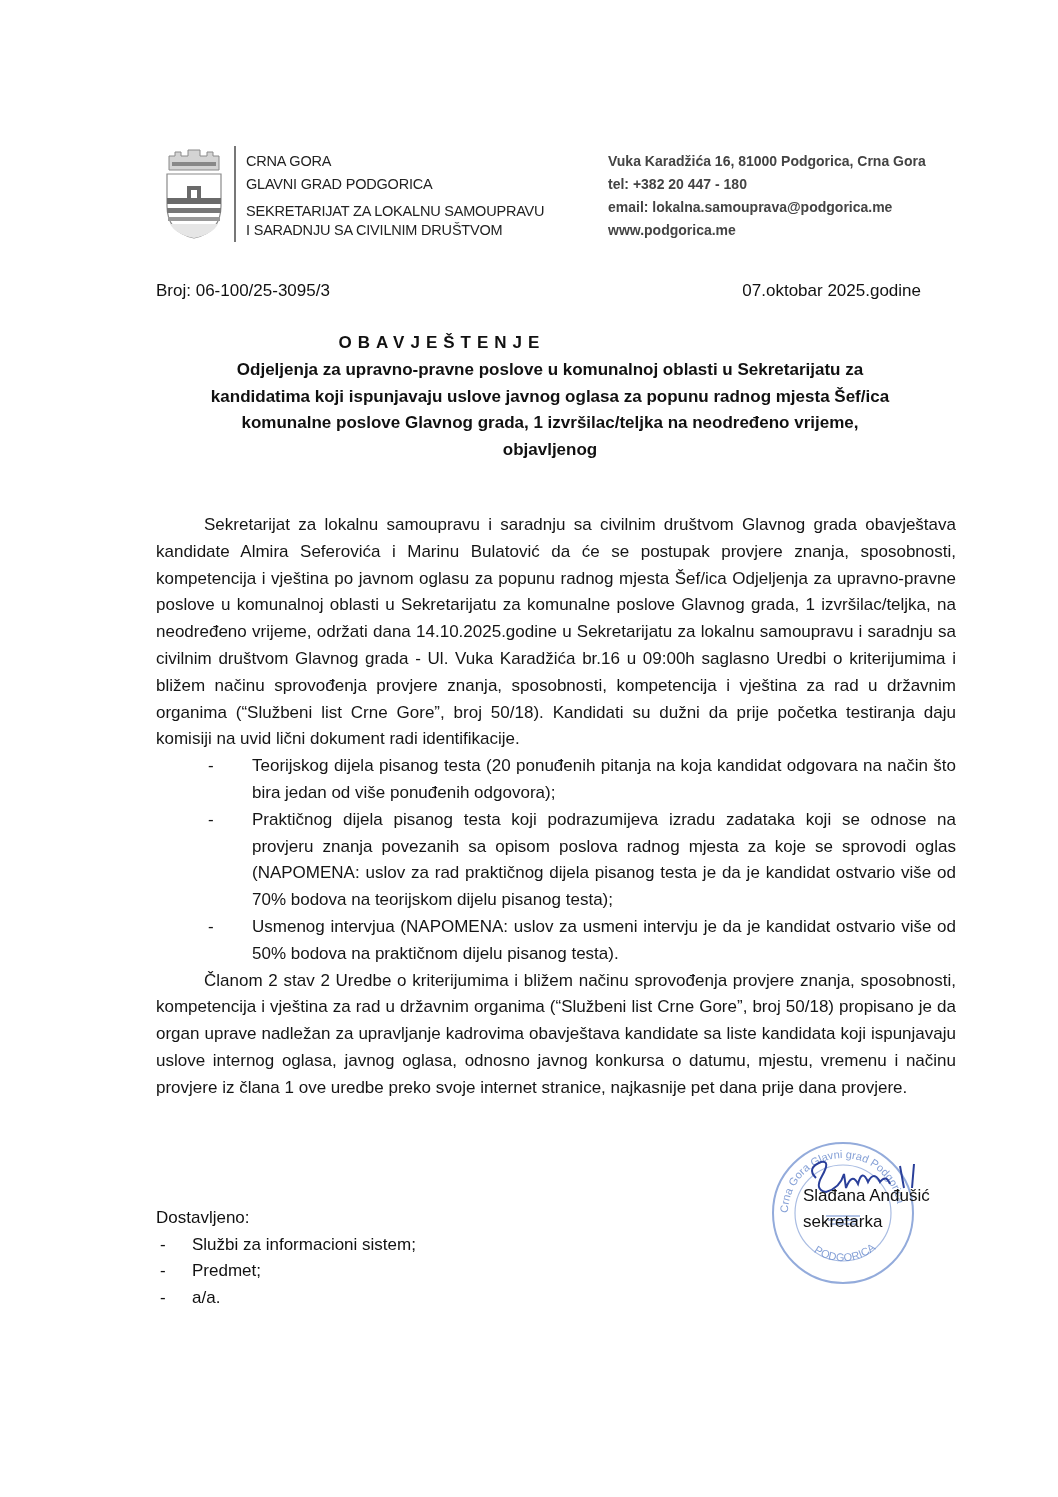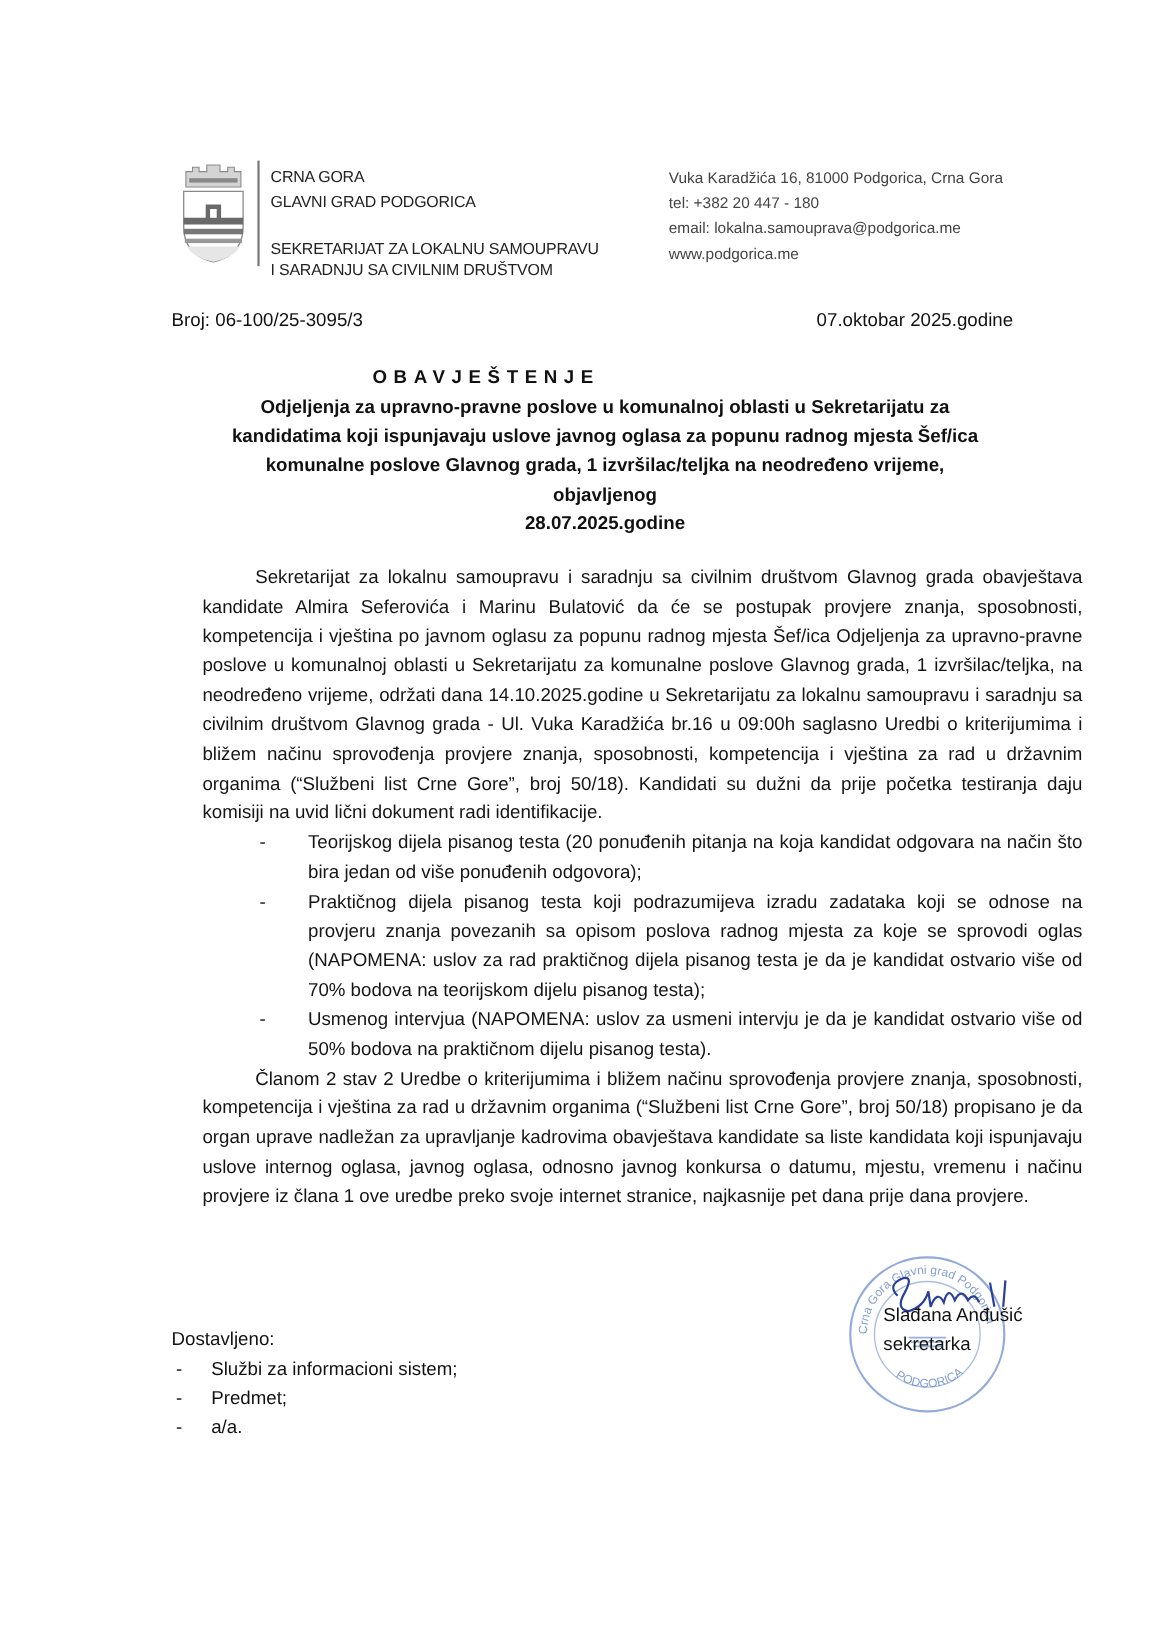--- a/index.html
+++ b/index.html
@@ -3,29 +3,29 @@
 <meta charset="utf-8">
 <style>
   html, body { margin: 0; padding: 0; background: #ffffff; }
   body { width: 1058px; height: 1497px; position: relative; overflow: hidden; color: #111; font-family: "Liberation Sans", sans-serif; }
   .abs { position: absolute; }
 
   
   .crest { left: 163px; top: 148px; width: 62px; height: 92px; }
   .vrule { left: 234px; top: 146px; width: 2px; height: 96px; background: #777; }
   .org { left: 246px; top: 150px; font-size: 14.5px; line-height: 23px; color: #222; letter-spacing: -0.2px; }
-  .contact { left: 608px; top: 150px; font-size: 14px; line-height: 23px; color: #444; }
+  .contact { left: 608px; top: 150px; font-size: 14px; line-height: 23px; color: #444; font-weight: bold; }
 
   .ref { left: 156px; top: 281px; font-size: 17px; color: #111; }
   .date { right: 137px; top: 281px; font-size: 17px; color: #111; }
 
   .title { left: 0; width: 884px; top: 333px; text-align: center; font-weight: bold; font-size: 17px; letter-spacing: 6px; }
   .subtitle { left: 160px; width: 780px; top: 357px; text-align: center; font-weight: bold; font-size: 17px; line-height: 26.5px; }
 
-  .body { left: 156px; width: 800px; font-size: 17px; line-height: 26.8px; text-align: justify; color: #151515; margin-left: 28px; }
+  .body { left: 156px; width: 800px; font-size: 17px; line-height: 26.8px; text-align: justify; color: #151515; }
   .p1 { top: 512px; }
   .indent { text-indent: 48px; }
   .li { position: relative; padding-left: 44px; }
   .li .dash { position: absolute; left: 0; top: 0; }
 
   .stamp { left: 768px; top: 1138px; width: 150px; height: 150px; }
   .signature { left: 796px; top: 1148px; width: 160px; height: 60px; }
   .signer { left: 803px; top: 1183px; font-size: 17px; line-height: 26px; text-align: left; }
 
   .dist { left: 156px; top: 1205px; font-size: 17px; line-height: 26.5px; }
@@ -46,40 +46,39 @@
     <rect x="28" y="42" width="6" height="8" fill="#ffffff"></rect>
     <rect x="4" y="60" width="54" height="5" fill="#777"></rect>
     <rect x="5" y="69" width="52" height="4" fill="#999"></rect>
     <path d="M7 76 L55 76 Q50 86 31 90 Q12 86 7 76 Z" fill="#e6e6e6"></path>
   </svg>
 </div>
 <div class="abs vrule"></div>
 <div class="abs org">
   <div>CRNA GORA</div>
   <div>GLAVNI GRAD PODGORICA</div>
-  <div style="margin-top:20px;text-align:center;">SEKRETARIJAT ZA LOKALNU SAMOUPRAVU</div>
+  <div style="margin-top:4px;text-align:center;">SEKRETARIJAT ZA LOKALNU SAMOUPRAVU</div>
   <div style="margin-top:-4px;">I SARADNJU SA CIVILNIM DRUŠTVOM</div>
 </div>
 <div class="abs contact">
   <div>Vuka Karadžića 16, 81000 Podgorica, Crna Gora</div>
   <div>tel: +382 20 447 - 180</div>
   <div>email: lokalna.samouprava@podgorica.me</div>
   <div>www.podgorica.me</div>
 </div>
 
 <div class="abs ref">Broj: 06-100/25-3095/3</div>
 <div class="abs date">07.oktobar 2025.godine</div>
 
 <div class="abs title">OBAVJEŠTENJE</div>
 <div class="abs subtitle">
   <div>Odjeljenja za upravno-pravne poslove u komunalnoj oblasti u Sekretarijatu za</div>
   <div>kandidatima koji ispunjavaju uslove javnog oglasa za popunu radnog mjesta Šef/ica</div>
   <div>komunalne poslove Glavnog grada, 1 izvršilac/teljka na neodređeno vrijeme,</div>
   <div>objavljenog</div>
-  <div>28.07.2025.godine</div>
 </div>
 
 <div class="abs body p1">
   <p class="indent" style="margin:0;">Sekretarijat za lokalnu samoupravu i saradnju sa civilnim društvom Glavnog grada obavještava kandidate Almira Seferovića i Marinu Bulatović da će se postupak provjere znanja, sposobnosti, kompetencija i vještina po javnom oglasu za popunu radnog mjesta Šef/ica Odjeljenja za upravno-pravne poslove u komunalnoj oblasti u Sekretarijatu za komunalne poslove Glavnog grada, 1 izvršilac/teljka, na neodređeno vrijeme, održati dana 14.10.2025.godine u Sekretarijatu za lokalnu samoupravu i saradnju sa civilnim društvom Glavnog grada - Ul. Vuka Karadžića br.16 u 09:00h saglasno Uredbi o kriterijumima i bližem načinu sprovođenja provjere znanja, sposobnosti, kompetencija i vještina za rad u državnim organima (“Službeni list Crne Gore”, broj 50/18). Kandidati su dužni da prije početka testiranja daju komisiji na uvid lični dokument radi identifikacije.</p>
   <div style="padding-left:52px;">
     <div class="li">
       <span class="dash">-</span>
       <span>Teorijskog dijela pisanog testa (20 ponuđenih pitanja na koja kandidat odgovara na način što bira jedan od više ponuđenih odgovora);</span>
     </div>
     <div class="li">

